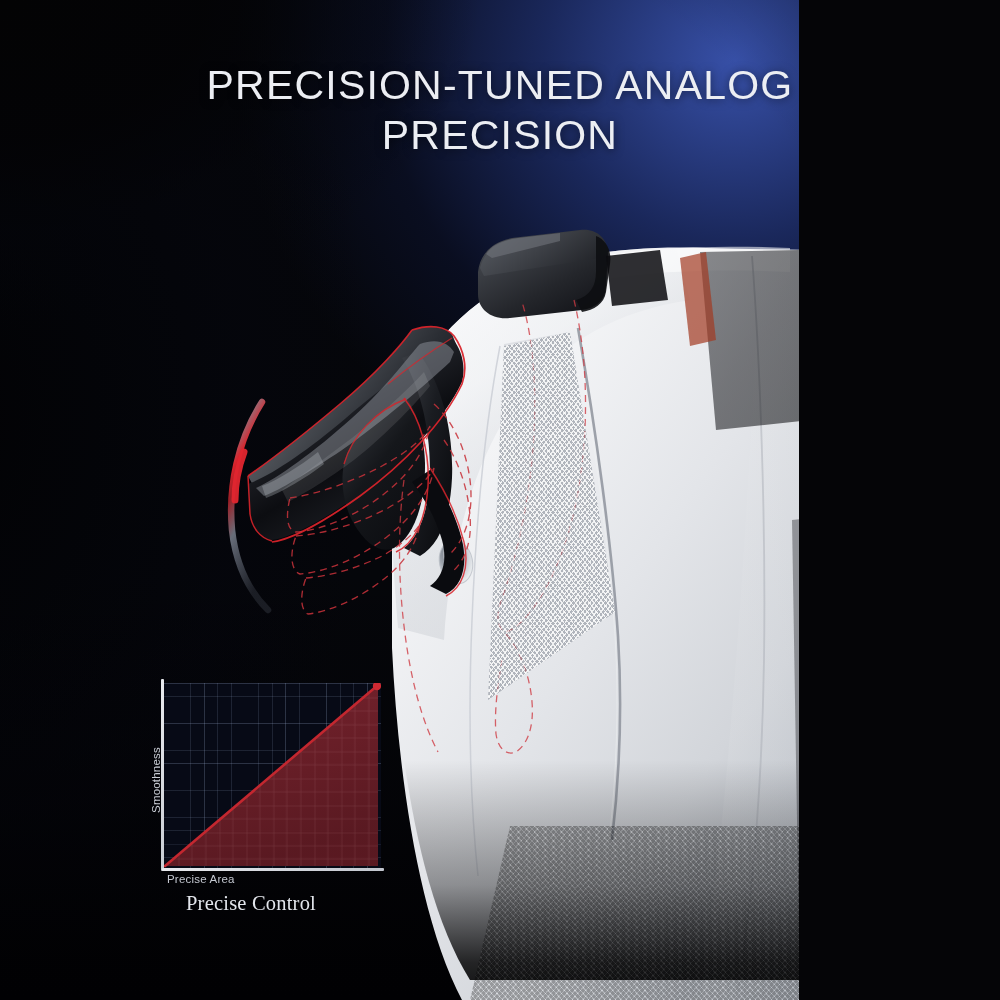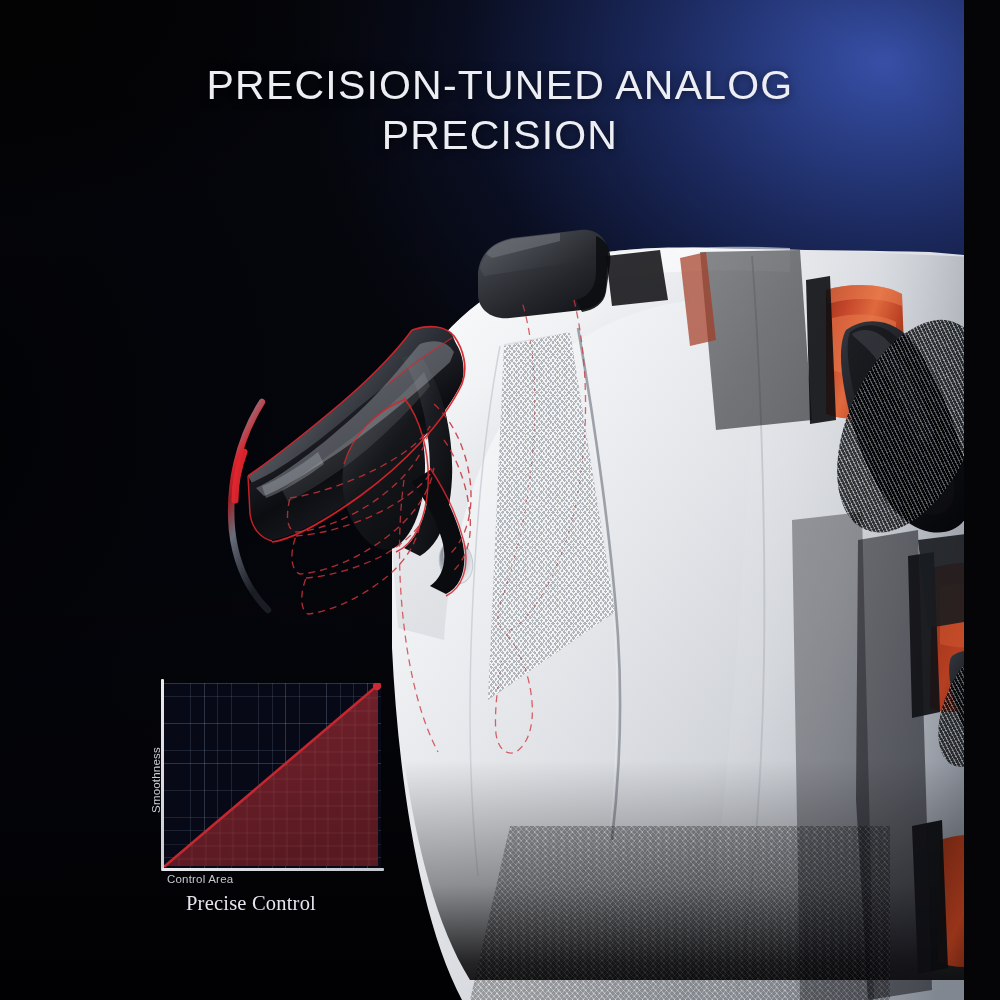--- a/index.html
+++ b/index.html
@@ -5,21 +5,21 @@
 <style>
   * { margin:0; padding:0; box-sizing:border-box; }
   html, body {
     width:1000px; height:1000px; overflow:hidden;
     background:#050507;
     font-family:"Liberation Sans", sans-serif;
   }
 
   #stage {
     position:relative;
-    width:964px; height:1000px;
+    width:799px; height:1000px;
     overflow:hidden;
     background:#05060a;
     padding-left:20px;
   }
 
   
   .bg-base {
     position:absolute; inset:0;
     background:
       radial-gradient(115% 95% at 88% 2%, #2b3f86 0%, #223togreen 0%, #1e2d6e 18%, #142050 36%, #0b1234 55%, #070a1d 72%, #04050c 88%, #030307 100%);
@@ -537,18 +537,18 @@
         <line x1="2" y1="183" x2="215" y2="2" stroke="#c3272f" stroke-width="2.6" stroke-linecap="round"></line>
 
         <circle cx="214" cy="3" r="4.2" fill="#cf2a33"></circle>
       </svg>
     </div>
 
     <div class="axis-y"></div>
     <div class="axis-x"></div>
 
     <div class="label-y">Smoothness</div>
-    <div class="label-x">Control Area</div>
+    <div class="label-x">Precise Area</div>
 
     <div class="chart-caption">Precise Control</div>
   </div>
 
 </div>
 
 </body></html>

